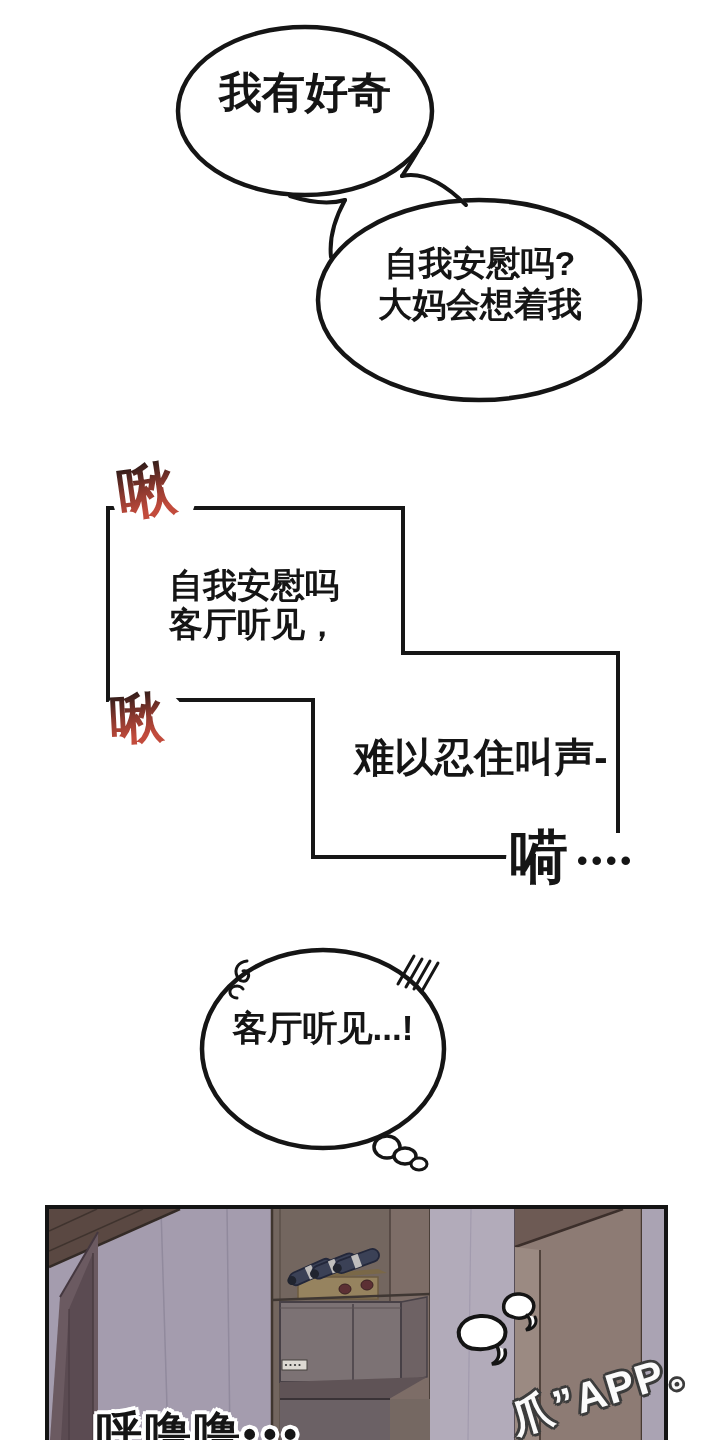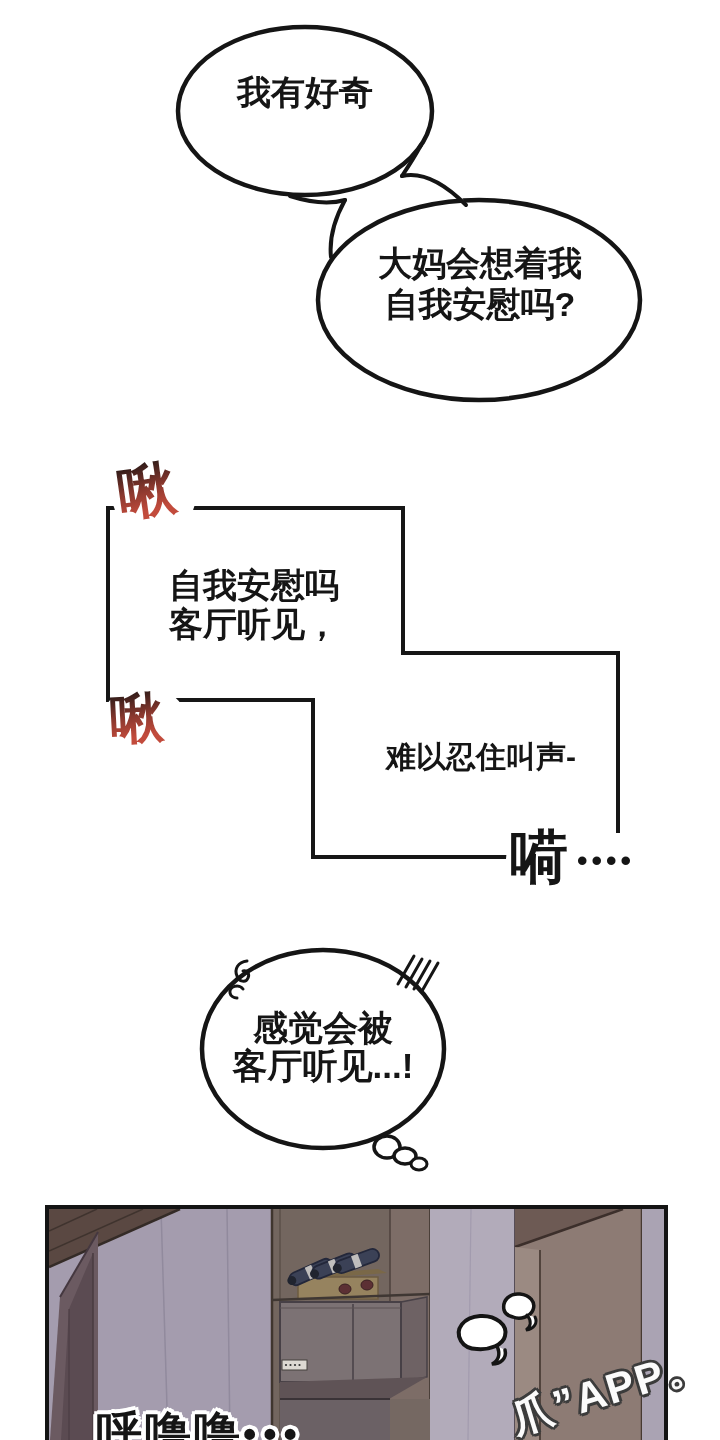--- a/index.html
+++ b/index.html
@@ -10,24 +10,24 @@
   }
   .abs{position:absolute;}
   
   #lineart{left:0;top:0;width:720px;height:1440px;z-index:1;}
   
   .dialog{
     z-index:3;color:var(--c-ink,#151515);font-weight:700;text-align:center;
     white-space:nowrap;
   }
   .dialog span{display:block;}
-  .t-bubble1{left:178px;top:70px;width:254px;font-size:34px;line-height:44px;}
+  .t-bubble1{left:178px;top:70px;width:254px;font-size:43px;line-height:44px;}
   .t-bubble2{left:330px;top:243px;width:300px;font-size:34px;line-height:41px;}
   .t-box1{left:116px;top:566px;width:276px;font-size:34px;line-height:39px;}
-  .t-box2{left:340px;top:738px;width:282px;font-size:30px;line-height:38px;}
+  .t-box2{left:340px;top:738px;width:282px;font-size:40px;line-height:38px;}
   .t-thought{left:203px;top:1009px;width:240px;font-size:35px;line-height:38px;font-weight:800;}
   
   .sfx-red{
     z-index:3;font-weight:800;color:var(--c-sfx_red_bottom,#c24b3c);
     line-height:1;white-space:nowrap;
   }
   @supports ((-webkit-background-clip:text) or (background-clip:text)){
     .sfx-red{
       background:linear-gradient(172deg,var(--c-sfx_red_top,#331e1b) 6%,var(--c-sfx_red_mid,#8a382e) 46%,var(--c-sfx_red_bottom,#c24b3c) 80%);
       -webkit-background-clip:text;background-clip:text;
@@ -111,32 +111,31 @@
 </svg>
 
 <div class="abs halo-patch patch-ellipse" style="left:112px;top:462px;width:84px;height:70px;"></div>
 <div class="abs halo-patch patch-ellipse" style="left:102px;top:686px;width:84px;height:68px;"></div>
 <div class="abs halo-patch patch-round" style="left:506px;top:833px;width:142px;height:58px;"></div>
 
 <div class="abs dialog t-bubble1">
   <span>我有好奇</span>
 </div>
 <div class="abs dialog t-bubble2">
+  <span>自我安慰吗?</span>
   <span>大妈会想着我</span>
-  <span>自我安慰吗?</span>
 </div>
 <div class="abs dialog t-box1">
   <span>自我安慰吗</span>
   <span>客厅听见，</span>
 </div>
 <div class="abs dialog t-box2">
   <span>难以忍住叫声-</span>
 </div>
 <div class="abs dialog t-thought">
-  <span>感觉会被</span>
   <span>客厅听见...!</span>
 </div>
 
 <div class="abs sfx-red sfx-kiss1">啾</div>
 <div class="abs sfx-red sfx-kiss2">啾</div>
 <div class="abs sfx-black sfx-gasp">嗬</div>
 <div class="abs sfx-black sfx-gasp-dots">••••</div>
 
 <div class="abs scene">
   <svg width="615" height="231" viewBox="0 0 615 231">

